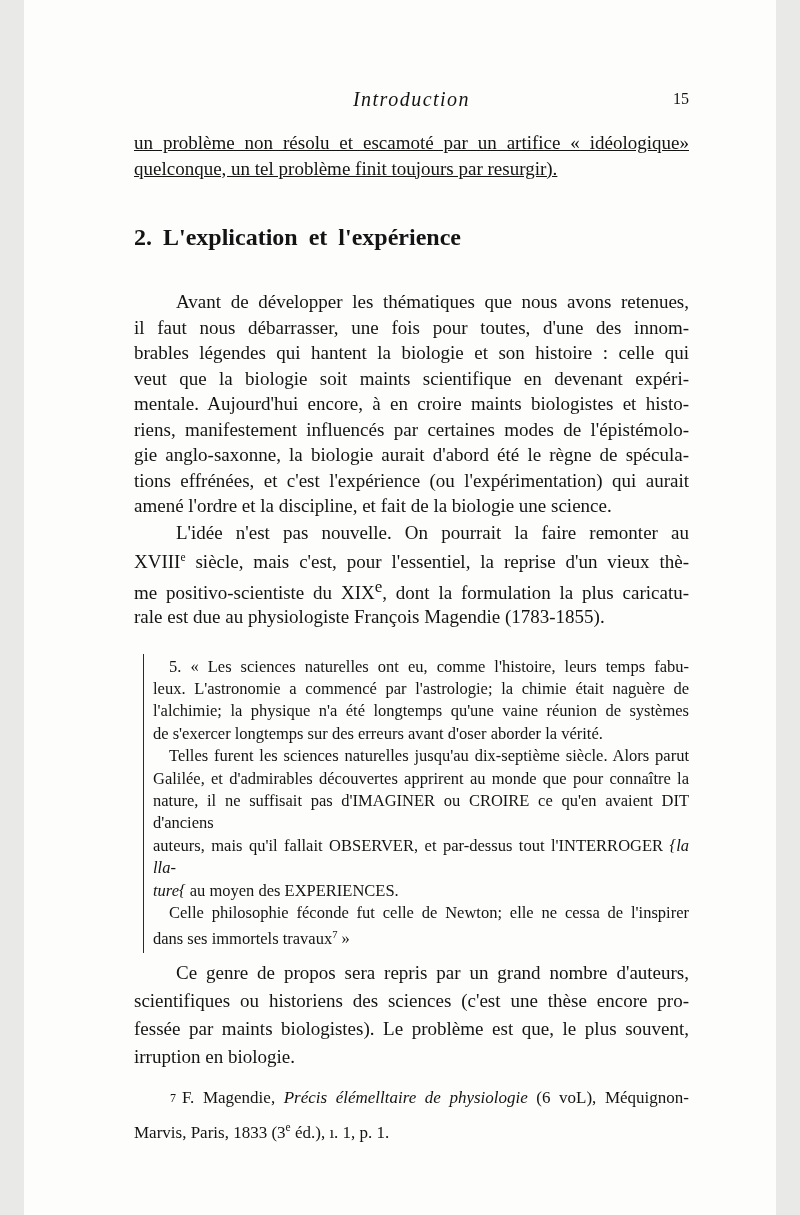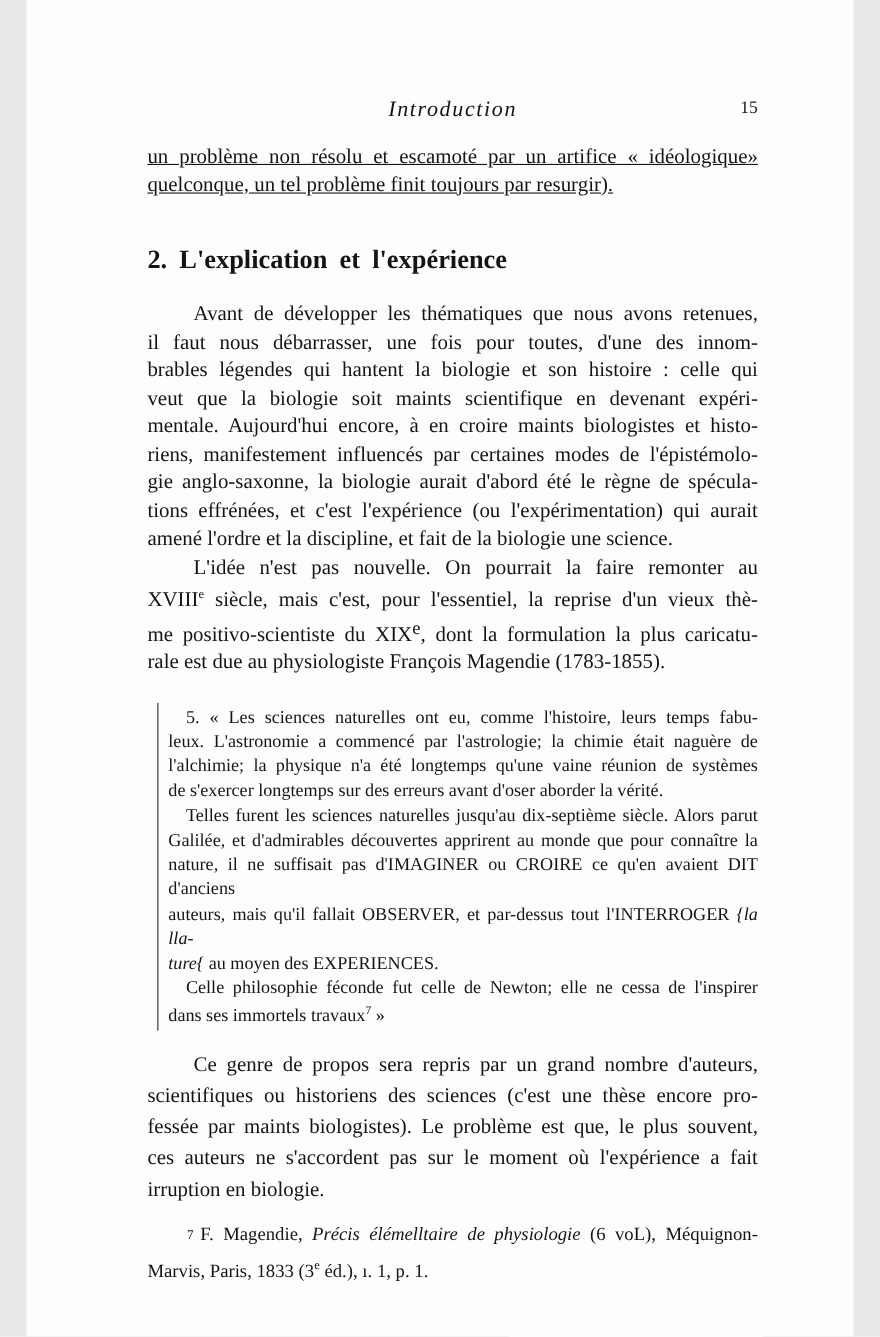--- a/index.html
+++ b/index.html
@@ -28,23 +28,23 @@
   .hdr .pageno{position:absolute;right:0;top:0;font-size:16px;}
   
   .line{text-align:justify;text-align-last:justify;}
   .line.flush{text-align:justify;text-align-last:left;}
   
   .p1{margin-top:18px;font-size:19px;line-height:25.5px;text-decoration:underline;}
   .heading{
     margin:44px 0 0 0;font-size:24px;line-height:24px;
     font-weight:bold;word-spacing:5px;
   }
-  .p2{margin-top:24px;font-size:19px;line-height:25.5px;}
+  .p2{margin-top:40px;font-size:19px;line-height:25.5px;}
   .p3{margin-top:2px;font-size:19px;line-height:24.5px;}
-  .p4{margin-top:18px;font-size:19px;line-height:28.2px;}
+  .p4{margin-top:6px;font-size:19px;line-height:28.2px;}
   .ind-lg{text-indent:42px;}
   
   .bq{
     margin:24px 0 0 9px;
     padding:2px 0 2px 9px;
     border-left:1.5px solid var(--rule);
     font-size:16.5px;line-height:22.4px;
   }
   .bq .ind-q{text-indent:16px;}
   
@@ -106,21 +106,20 @@
     <div class="line flush"><span class="it">ture{</span><span> au moyen des EXPERIENCES.</span></div>
 
     <div class="line ind-q">Celle philosophie féconde fut celle de Newton; elle ne cessa de l'inspirer</div>
     <div class="line flush"><span>dans ses immortels travaux</span><span class="sup-q">7</span><span> »</span></div>
   </div>
 
   <div class="p4">
     <div class="line ind-lg">Ce genre de propos sera repris par un grand nombre d'auteurs,</div>
     <div class="line">scientifiques ou historiens des sciences (c'est une thèse encore pro-</div>
     <div class="line">fessée par maints biologistes). Le problème est que, le plus souvent,</div>
-    <div class="line">ces auteurs ne s'accordent pas sur le moment où l'expérience a fait</div>
     <div class="line flush">irruption en biologie.</div>
   </div>
 
   <div class="fn">
     <div class="line ind-fn"><span class="fn-marker">7</span><span>F. Magendie, </span><span class="it">Précis élémelltaire de physiologie</span><span> (6 voL), Méquignon-</span></div>
     <div class="line flush"><span>Marvis, Paris, 1833 (3</span><span class="sup">e</span><span> éd.), ı. 1, p. 1.</span></div>
   </div>
 
 </div>
 

